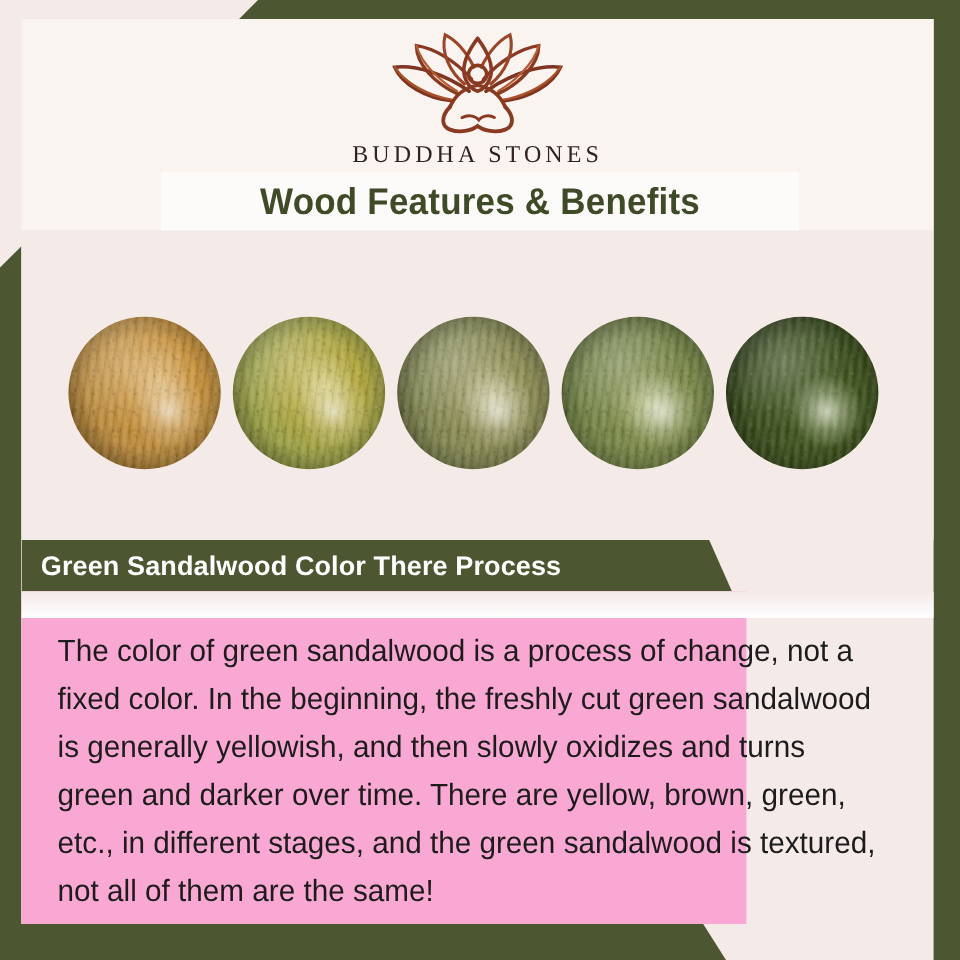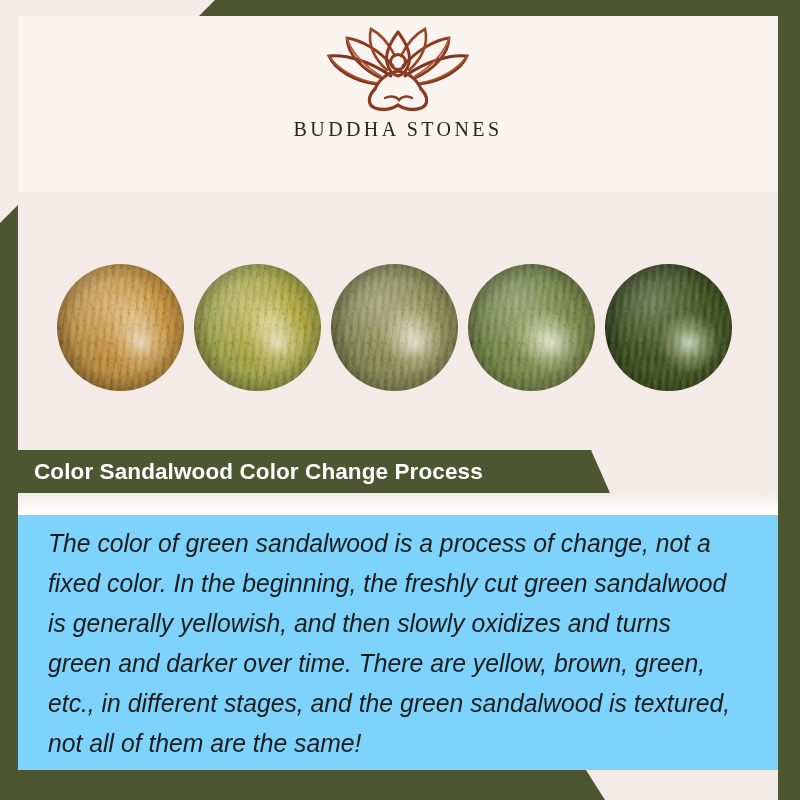--- a/index.html
+++ b/index.html
@@ -102,21 +102,21 @@
     clip-path:polygon(0 0, 573px 0, 592px 43px, 0 43px);
     display:flex;align-items:center;
   }
   .section-title{
     margin-left:16px;color:#ffffff;font-weight:bold;font-size:22.5px;
     font-family:"Liberation Sans",sans-serif;letter-spacing:0.1px;white-space:nowrap;
   }
 
   
   .text-card{
-    position:absolute;left:18px;top:493px;width:760px;height:277px;background:#7dd3fc;font-style:italic;
+    position:absolute;left:18px;top:493px;width:604px;height:277px;background:#f9a8d4;
   }
   .card-fade{
     position:absolute;left:0;top:0;width:760px;height:22px;
     background:linear-gradient(#f4eae8,#ffffff);
   }
   .body-copy{
     position:absolute;left:30px;top:30px;width:705px;
     font-family:"Liberation Sans Narrow","Liberation Sans",sans-serif;
     font-size:25.5px;line-height:40px;color:#1c1c1c;font-weight:500;
     transform:scaleX(0.97);transform-origin:left top;
@@ -162,20 +162,23 @@
 
           <path d="M62 63 C55 70 54 79 62 82 C70 85 80 83 85 79 C90 83 100 85 108 82 C116 79 115 70 108 63" stroke="#8b3a22" stroke-width="3.2"></path>
 
           <path d="M72 72 C78 69 84 71 86 74 C88 71 94 69 99 72" stroke="#8b3a22" stroke-width="2.4"></path>
         </g>
       </svg>
       <div class="logo-word">BUDDHA STONES</div>
     </div>
   </div>
 
+  <div class="title-banner">
+    <div class="title-text">Wood Features &amp; Benefits</div>
+  </div>
 
   <div class="bead-band">
     <div class="bead-row">
 
       <div class="bead" style="left:39px;background:radial-gradient(circle at 60% 42%, #e0b874 0%, #c8923c 30%, #b98a3d 58%, #8a6328 90%);">
         <div class="grain"></div>
         <div class="speck"></div>
         <div class="shade"></div>
       </div>
 
@@ -200,21 +203,21 @@
       <div class="bead" style="left:587px;background:radial-gradient(circle at 66% 62%, #6d8040 0%, #41551f 26%, #3a4d1d 58%, #232f12 93%);">
         <div class="grain"></div>
         <div class="speck"></div>
         <div class="shade"></div>
       </div>
 
     </div>
   </div>
 
   <div class="section-banner">
-    <div class="section-title">Color Sandalwood Color Change Process</div>
+    <div class="section-title">Green Sandalwood Color There Process</div>
   </div>
 
   <div class="text-card">
     <div class="card-fade"></div>
     <div class="body-copy">The color of green sandalwood is a process of change, not a fixed color. In the beginning, the freshly cut green sandalwood is generally yellowish, and then slowly oxidizes and turns green and darker over time. There are yellow, brown, green, etc., in different stages, and the green sandalwood is textured, not all of them are the same!</div>
   </div>
 
 </div>
 
 </body></html>

